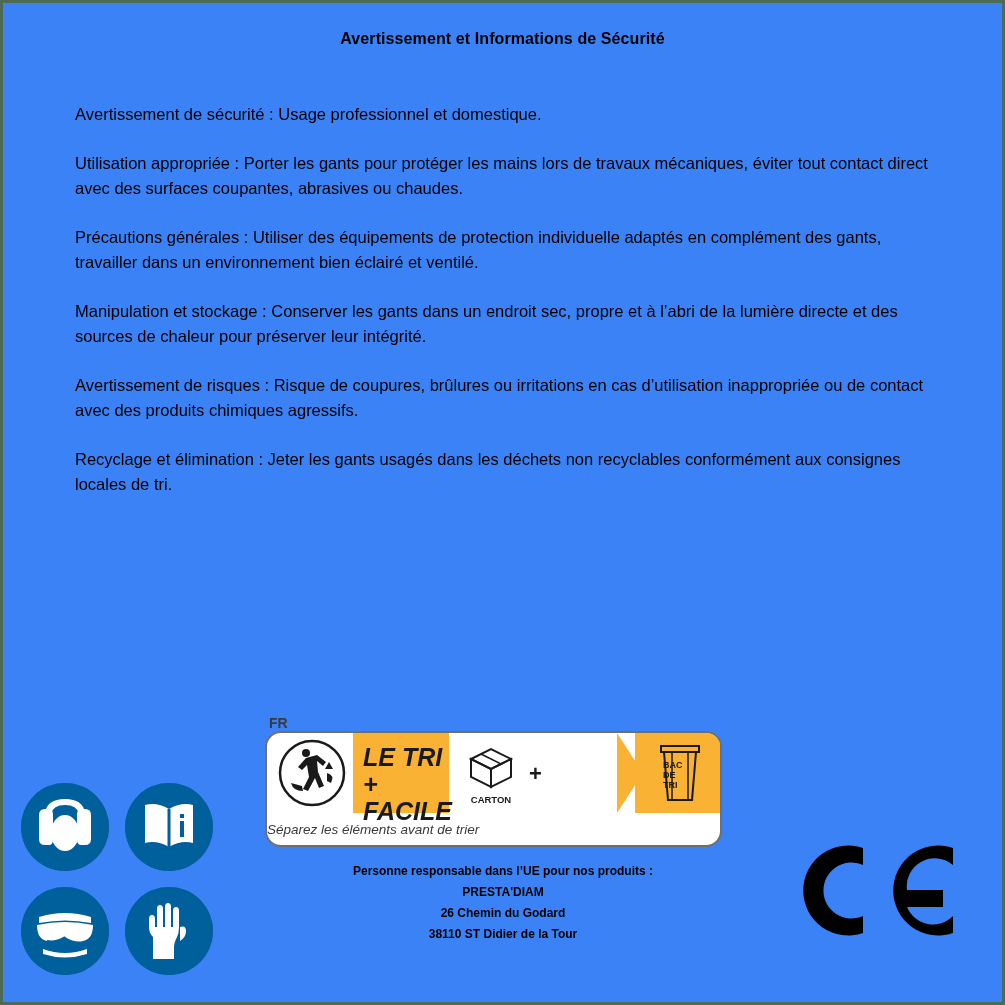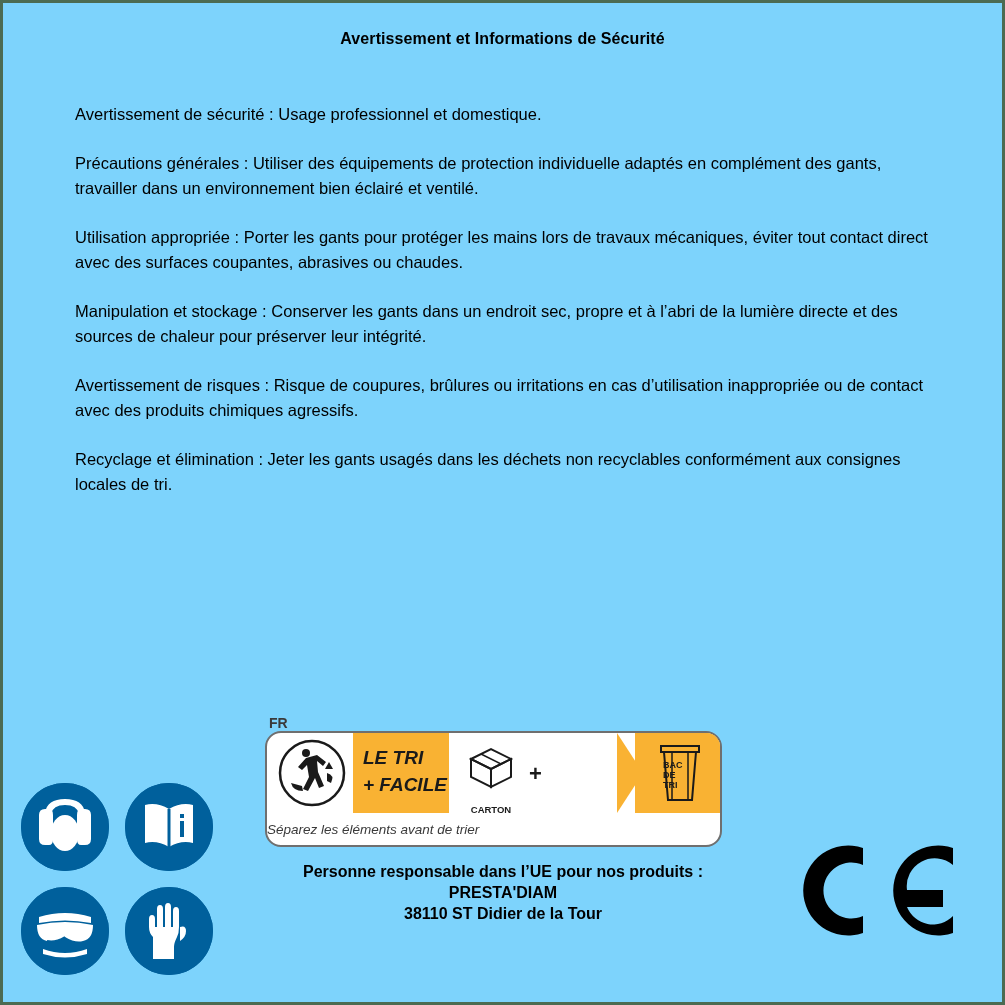--- a/index.html
+++ b/index.html
@@ -13,21 +13,21 @@
     font-family: "Liberation Sans", sans-serif;
     color: #000000;
     overflow: hidden;
   }
   .page {
     position: relative;
     box-sizing: border-box;
     width: 1005px;
     height: 1005px;
     border: 3px solid #4c6b52;
-    background: #7dd3fc;
+    background: #3b82f6;
   }
   .doc-title {
     text-align: center;
     font-size: 16px;
     font-weight: bold;
     margin-top: 27px;
     letter-spacing: 0.1px;
   }
   .body-text {
     margin: 0;
@@ -141,37 +141,37 @@
     left: 8px;
     top: 6px;
     width: 74px;
     height: 68px;
   }
   .tri-text {
     position: absolute;
     left: 96px;
     top: 11px;
     width: 84px;
-    font-size: 19px;
+    font-size: 25px;
     font-weight: bold;
     font-style: italic;
     line-height: 27px;
     color: #1a1a1a;
   }
   .tri-item {
     position: absolute;
     top: 8px;
     text-align: center;
     font-size: 9.5px;
     font-weight: bold;
     color: #1a1a1a;
   }
   .tri-item.carton { left: 190px; width: 68px; }
   .tri-item.plast  { left: 286px; width: 76px; }
-  .tri-item .lbl { margin-top: 11px; }
+  .tri-item .lbl { margin-top: 1px; }
   .tri-plus {
     position: absolute;
     left: 262px;
     top: 28px;
     font-size: 22px;
     font-weight: bold;
     color: #1a1a1a;
   }
   .tri-bac {
     position: absolute;
@@ -203,21 +203,21 @@
     line-height: 34px;
   }
 
   
   .resp {
     position: absolute;
     left: 200px;
     top: 168px;
     width: 600px;
     text-align: center;
-    font-size: 16px;
+    font-size: 12px;
     font-weight: bold;
     line-height: 21px;
   }
   .resp .line { white-space: nowrap; }
 
   
   .ce {
     position: absolute;
     left: 800px;
     top: 145px;
@@ -227,22 +227,22 @@
 </style>
 </head>
 <body>
 
 <div class="page">
 
   <div class="doc-title">Avertissement et Informations de Sécurité</div>
 
   <div class="body-text">
     <p class="para para-gap-1">Avertissement de sécurité : Usage professionnel et domestique.</p>
+    <p class="para para-gap">Utilisation appropriée : Porter les gants pour protéger les mains lors de travaux mécaniques, éviter tout contact direct avec des surfaces coupantes, abrasives ou chaudes.</p>
     <p class="para para-gap">Précautions générales : Utiliser des équipements de protection individuelle adaptés en complément des gants, travailler dans un environnement bien éclairé et ventilé.</p>
-    <p class="para para-gap">Utilisation appropriée : Porter les gants pour protéger les mains lors de travaux mécaniques, éviter tout contact direct avec des surfaces coupantes, abrasives ou chaudes.</p>
     <p class="para para-gap">Manipulation et stockage : Conserver les gants dans un endroit sec, propre et à l’abri de la lumière directe et des sources de chaleur pour préserver leur intégrité.</p>
     <p class="para para-gap">Avertissement de risques : Risque de coupures, brûlures ou irritations en cas d’utilisation inappropriée ou de contact avec des produits chimiques agressifs.</p>
     <p class="para para-gap">Recyclage et élimination : Jeter les gants usagés dans les déchets non recyclables conformément aux consignes locales de tri.</p>
   </div>
 
   <div class="bottom">
 
     <div class="pictos">
 
       <div class="picto p1">
@@ -335,20 +335,21 @@
           </div>
         </div>
 
         <div class="tri-foot">Séparez les éléments avant de trier</div>
       </div>
     </div>
 
     <div class="resp">
       <div class="line"><span>Personne responsable dans l’</span><span>UE</span><span> pour nos produits :</span></div>
       <div class="line">PRESTA'DIAM</div>
+      <div class="line">26 Chemin du Godard</div>
       <div class="line">38110 ST Didier de la Tour</div>
     </div>
 
     <div class="ce">
       <svg width="150" height="105" viewBox="0 0 150 105">
         <path d="M60 10 A45 45 0 1 0 60 95 L60 78 A28 28 0 1 1 60 27 Z" fill="#000000"></path>
         <path d="M150 10 A45 45 0 1 0 150 95 L150 78 A28 28 0 0 1 104 69 L140 69 L140 52 L104 52 A28 28 0 0 1 150 27 Z" fill="#000000"></path>
       </svg>
     </div>
 

